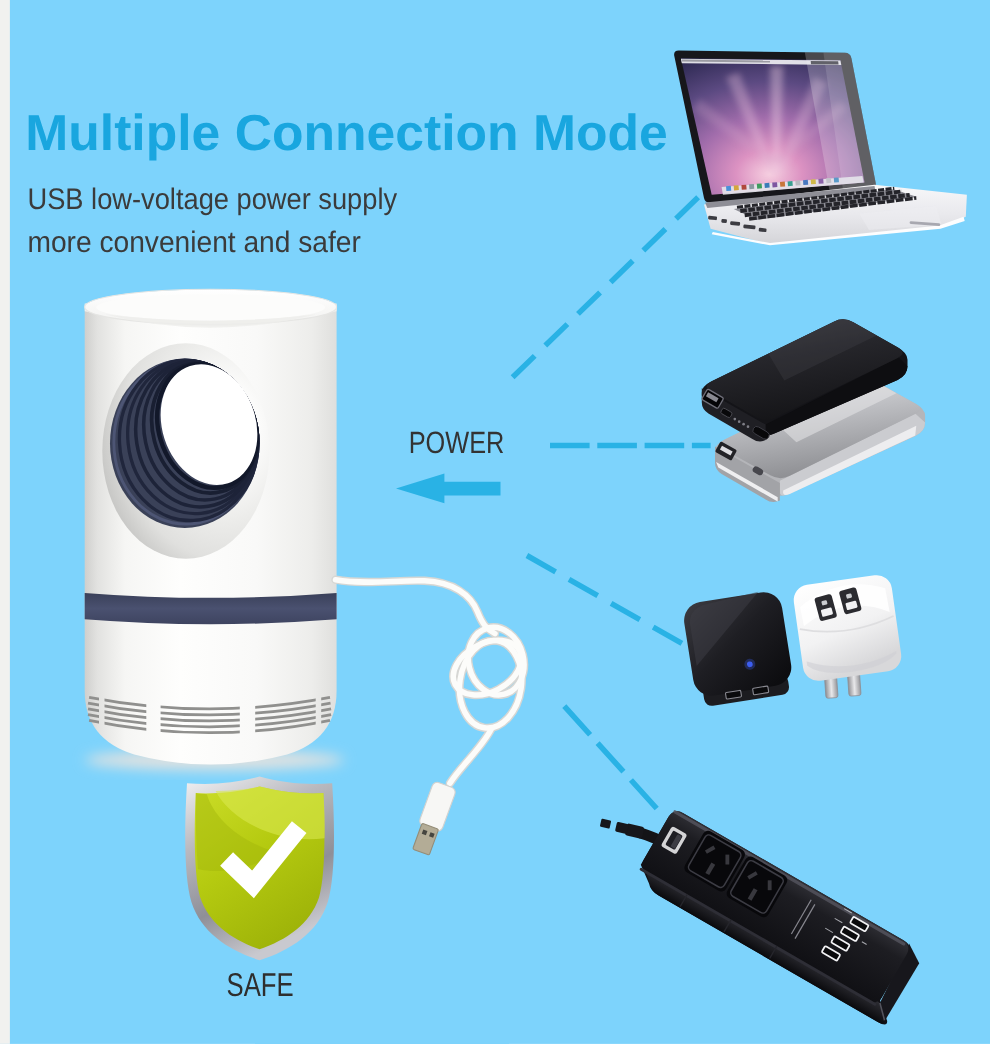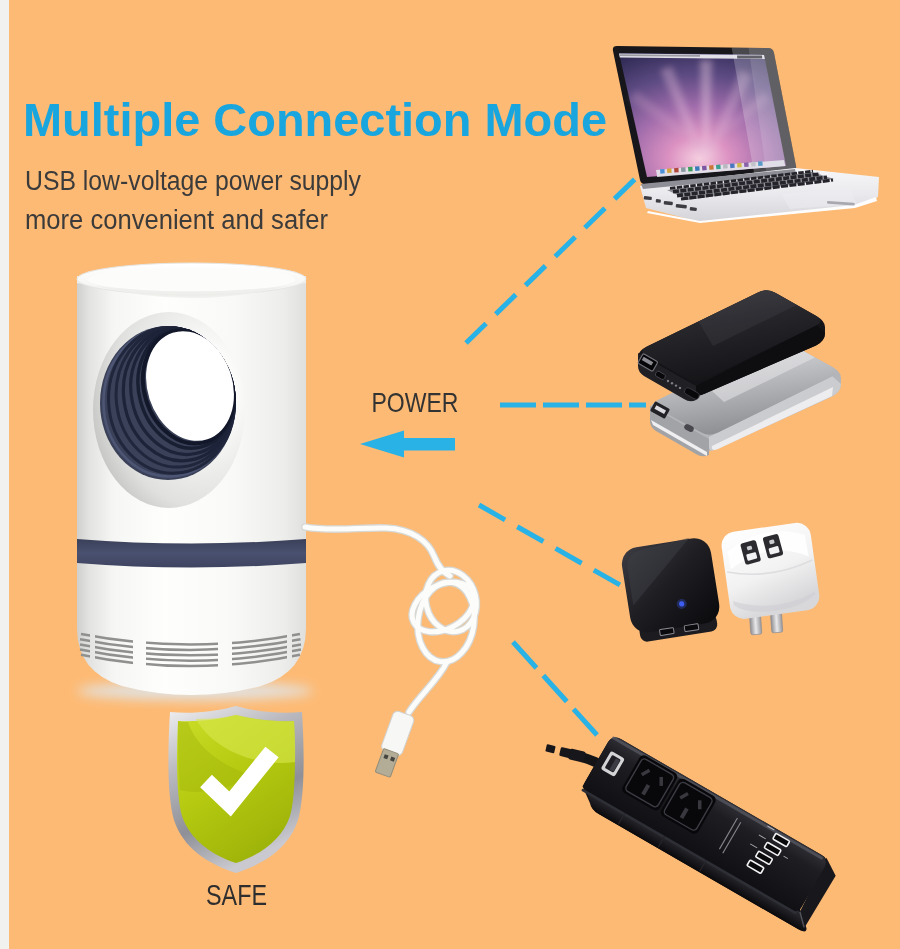--- a/index.html
+++ b/index.html
@@ -1,16 +1,16 @@
 <!DOCTYPE html>
 <html><head>
 <meta charset="utf-8">
 <style>
   html,body{margin:0;padding:0;background:#ffffff;}
-  #canvas{position:relative;width:900px;height:949px;overflow:hidden;background:#fdba74;
+  #canvas{position:relative;width:900px;height:949px;overflow:hidden;background:#7dd3fc;
           font-family:"Liberation Sans", sans-serif;text-align:center;}
   svg{position:absolute;left:0;top:0;}
 </style>
 </head>
 <body>
 <div id="canvas">
 <svg width="900" height="949" viewBox="0 0 900 949">
   <defs>
 
     <linearGradient id="lampBody" x1="0" y1="0" x2="1" y2="0">

